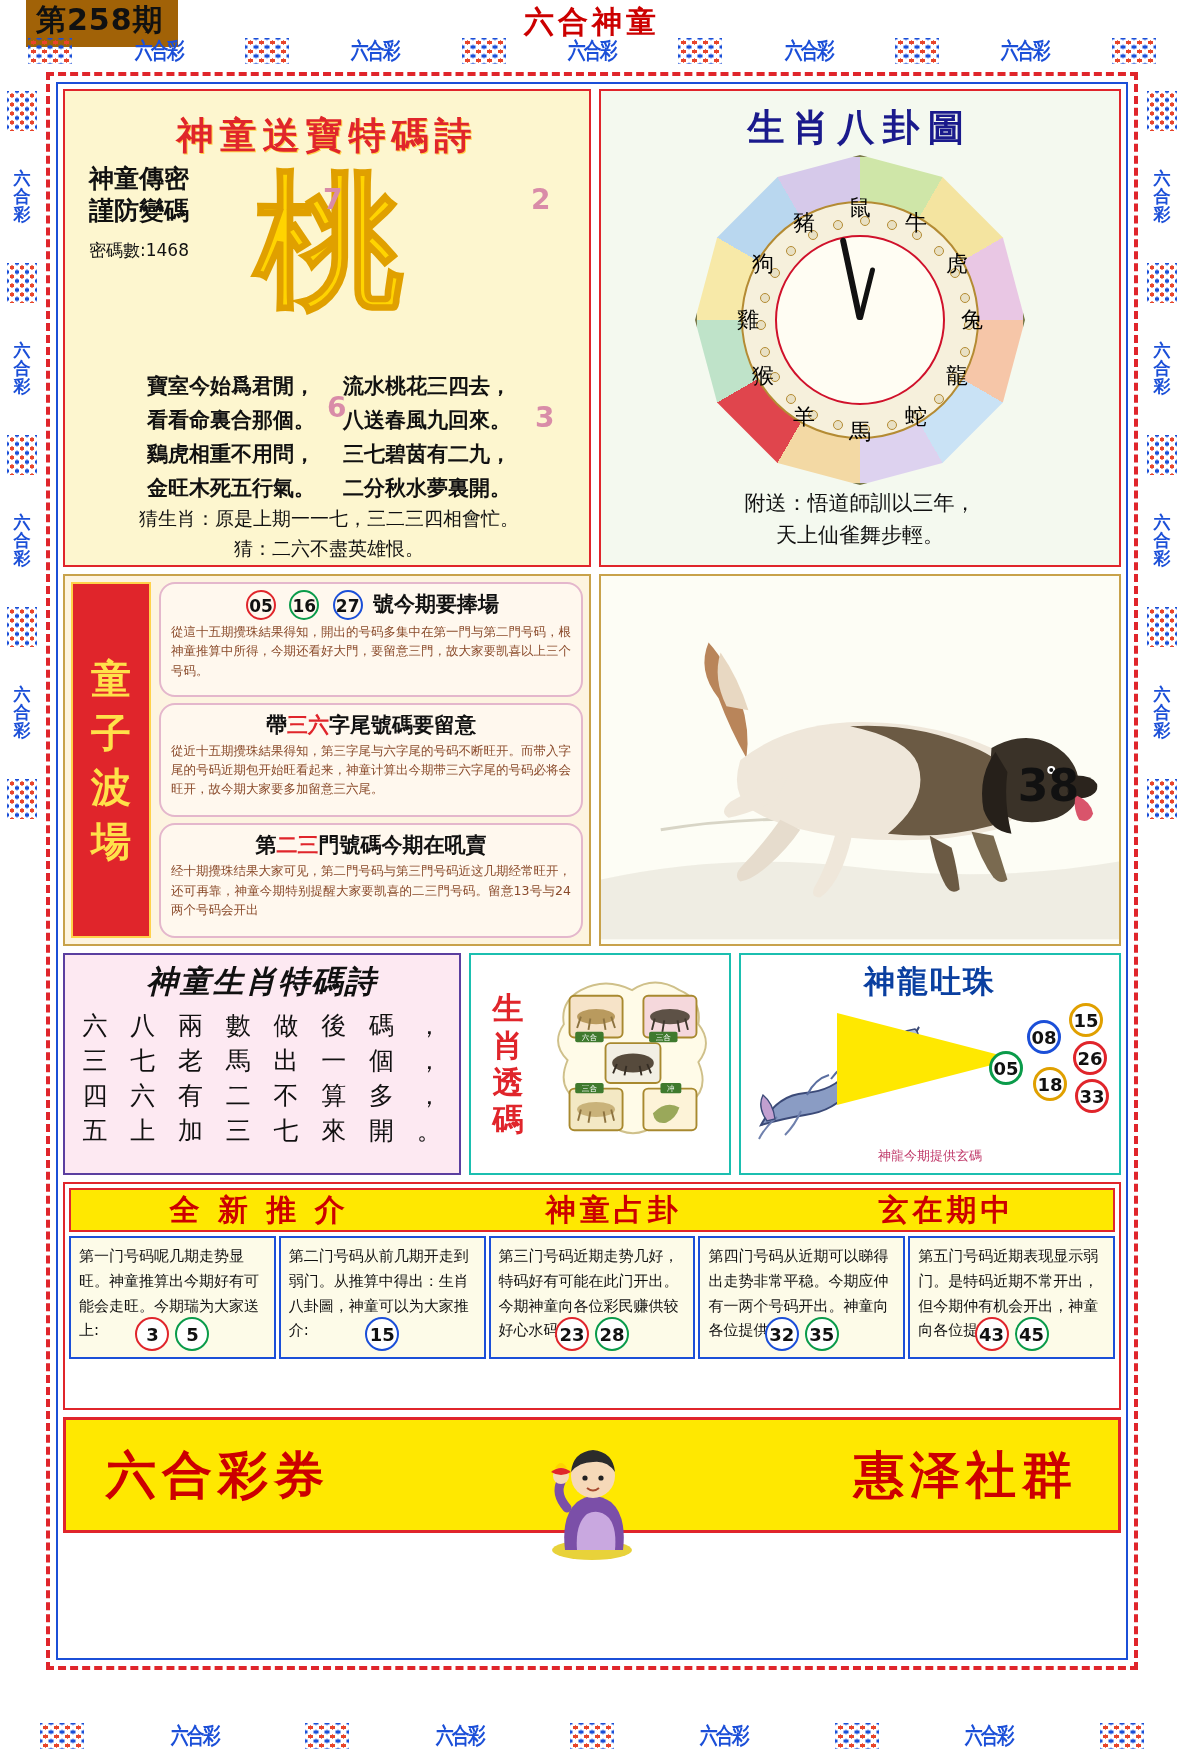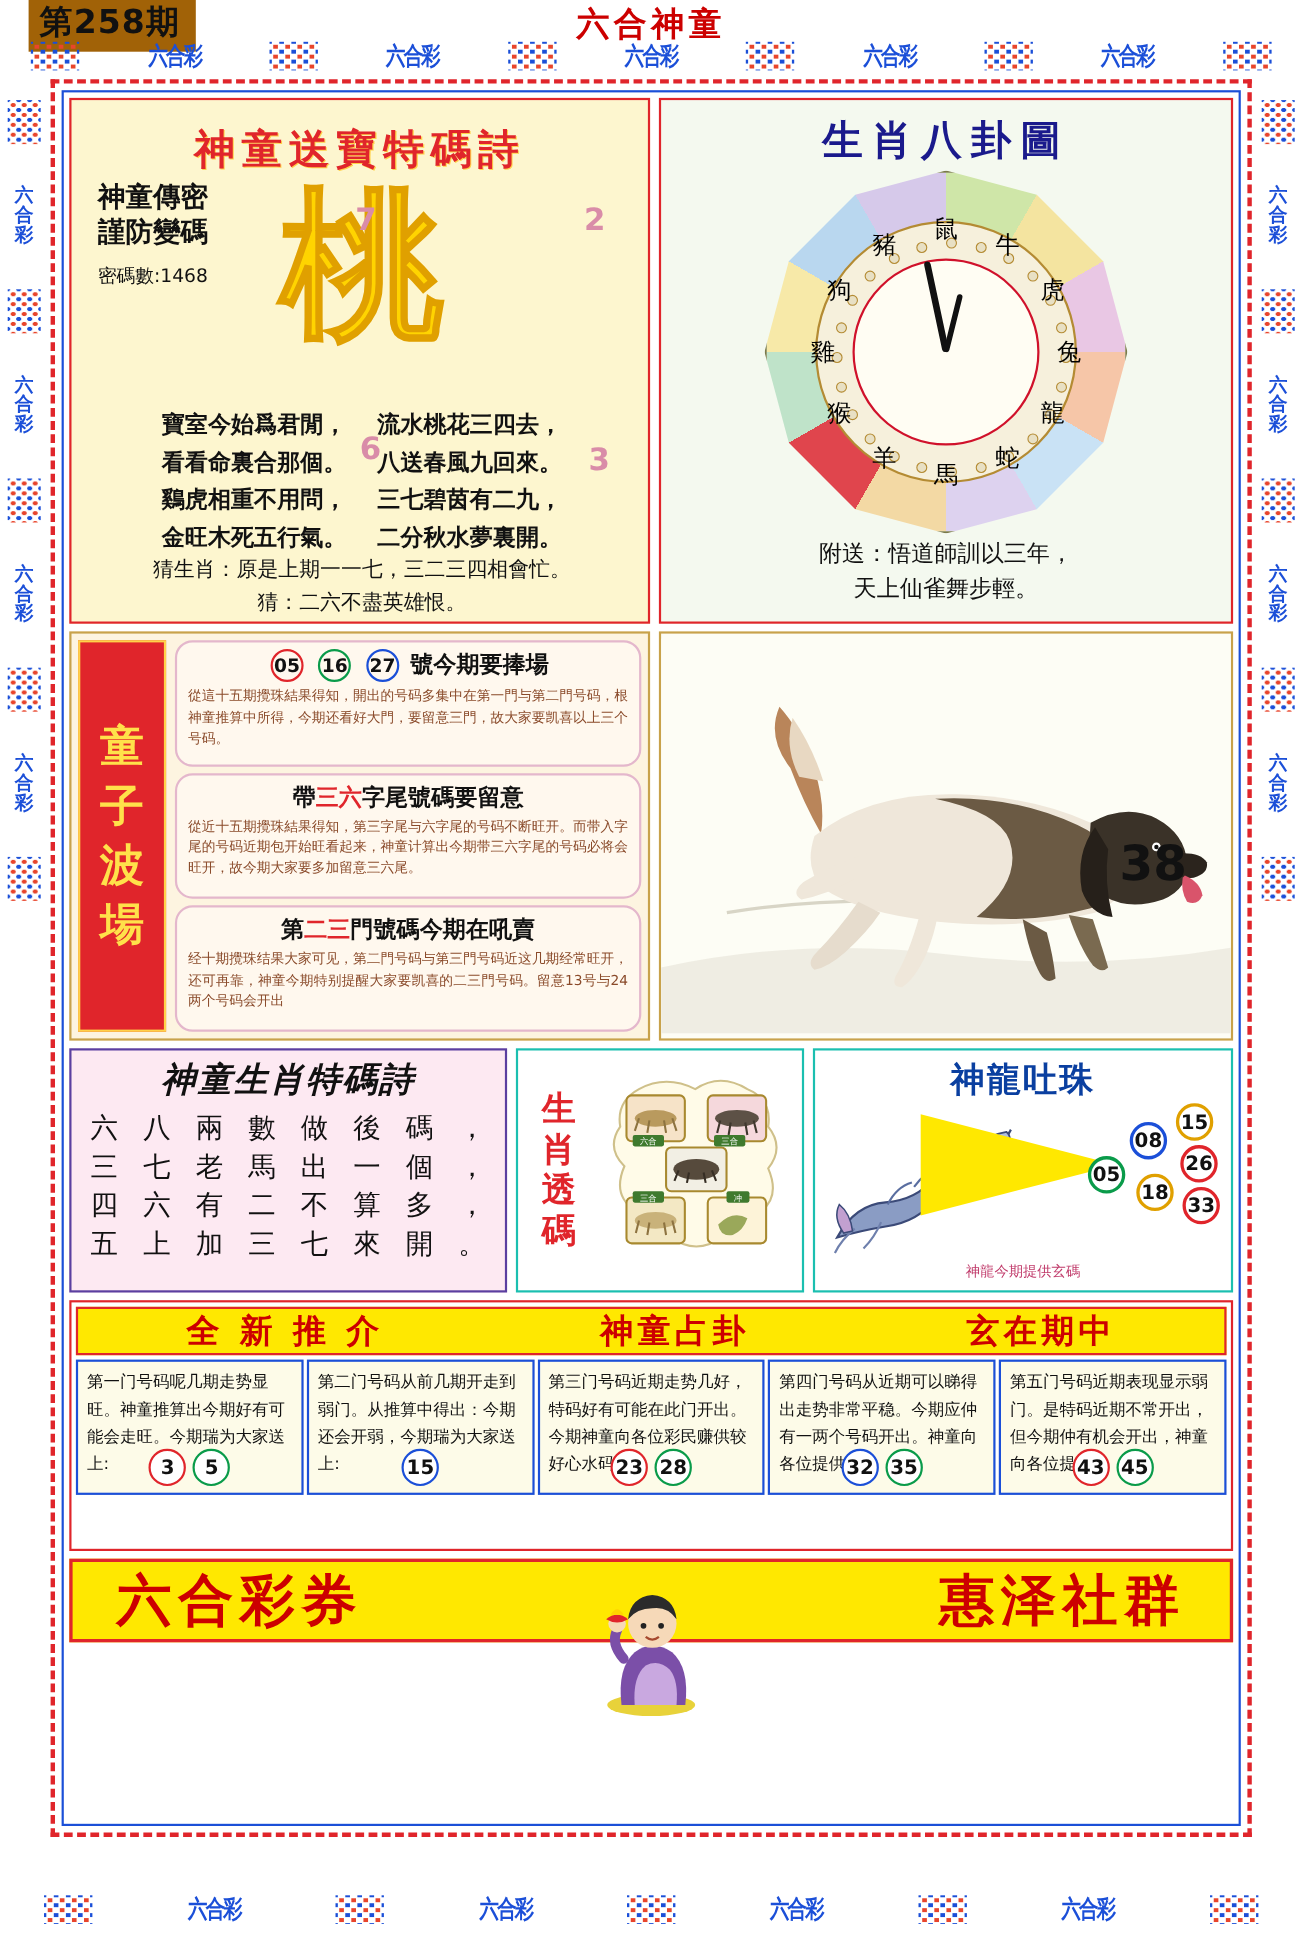--- a/index.html
+++ b/index.html
@@ -292,21 +292,21 @@
     width: 34px; height: 34px; border-radius: 50%; border: 2.5px solid #e0252b;
     display: flex; align-items: center; justify-content: center;
     font-size: 18px; font-weight: bold; color: #111; background: #fff;
   }
   .pb-g { border-color: #0a9b4a; }
   .pb-b { border-color: #1b4fd8; }
 
   
   .row5 {
     margin-top: 7px; border: 3px solid #e0252b; background: #ffe800;
-    height: 76px; position: relative;
+    height: 116px; position: relative;
     display: flex; align-items: center; justify-content: space-between;
     padding: 0 40px;
   }
   .footer-text {
     font-size: 50px; font-weight: bold; color: #cc0000; letter-spacing: 6px;
   }
   .boy {
     position: absolute; left: 50%; top: 12px; transform: translateX(-50%);
     width: 110px; height: 130px;
   }
@@ -684,21 +684,21 @@
     </div>
     <div class="promo-cols" id="promo-cols">
           <div class="promo-col">
             <div class="promo-text">第一门号码呢几期走势显旺。神童推算出今期好有可能会走旺。今期瑞为大家送上:</div>
             <div class="promo-balls">
               <div class="pb ">3</div>
               <div class="pb pb-g">5</div>
             </div>
           </div>
           <div class="promo-col">
-            <div class="promo-text">第二门号码从前几期开走到弱门。从推算中得出：今期还会开弱，今期瑞为大家送上:</div>
+            <div class="promo-text">第二门号码从前几期开走到弱门。从推算中得出：生肖八卦圖，神童可以为大家推介:</div>
             <div class="promo-balls">
               <div class="pb pb-b">15</div>
             </div>
           </div>
           <div class="promo-col">
             <div class="promo-text">第三门号码近期走势几好，特码好有可能在此门开出。今期神童向各位彩民赚供较好心水码:</div>
             <div class="promo-balls">
               <div class="pb ">23</div>
               <div class="pb pb-g">28</div>
             </div>

